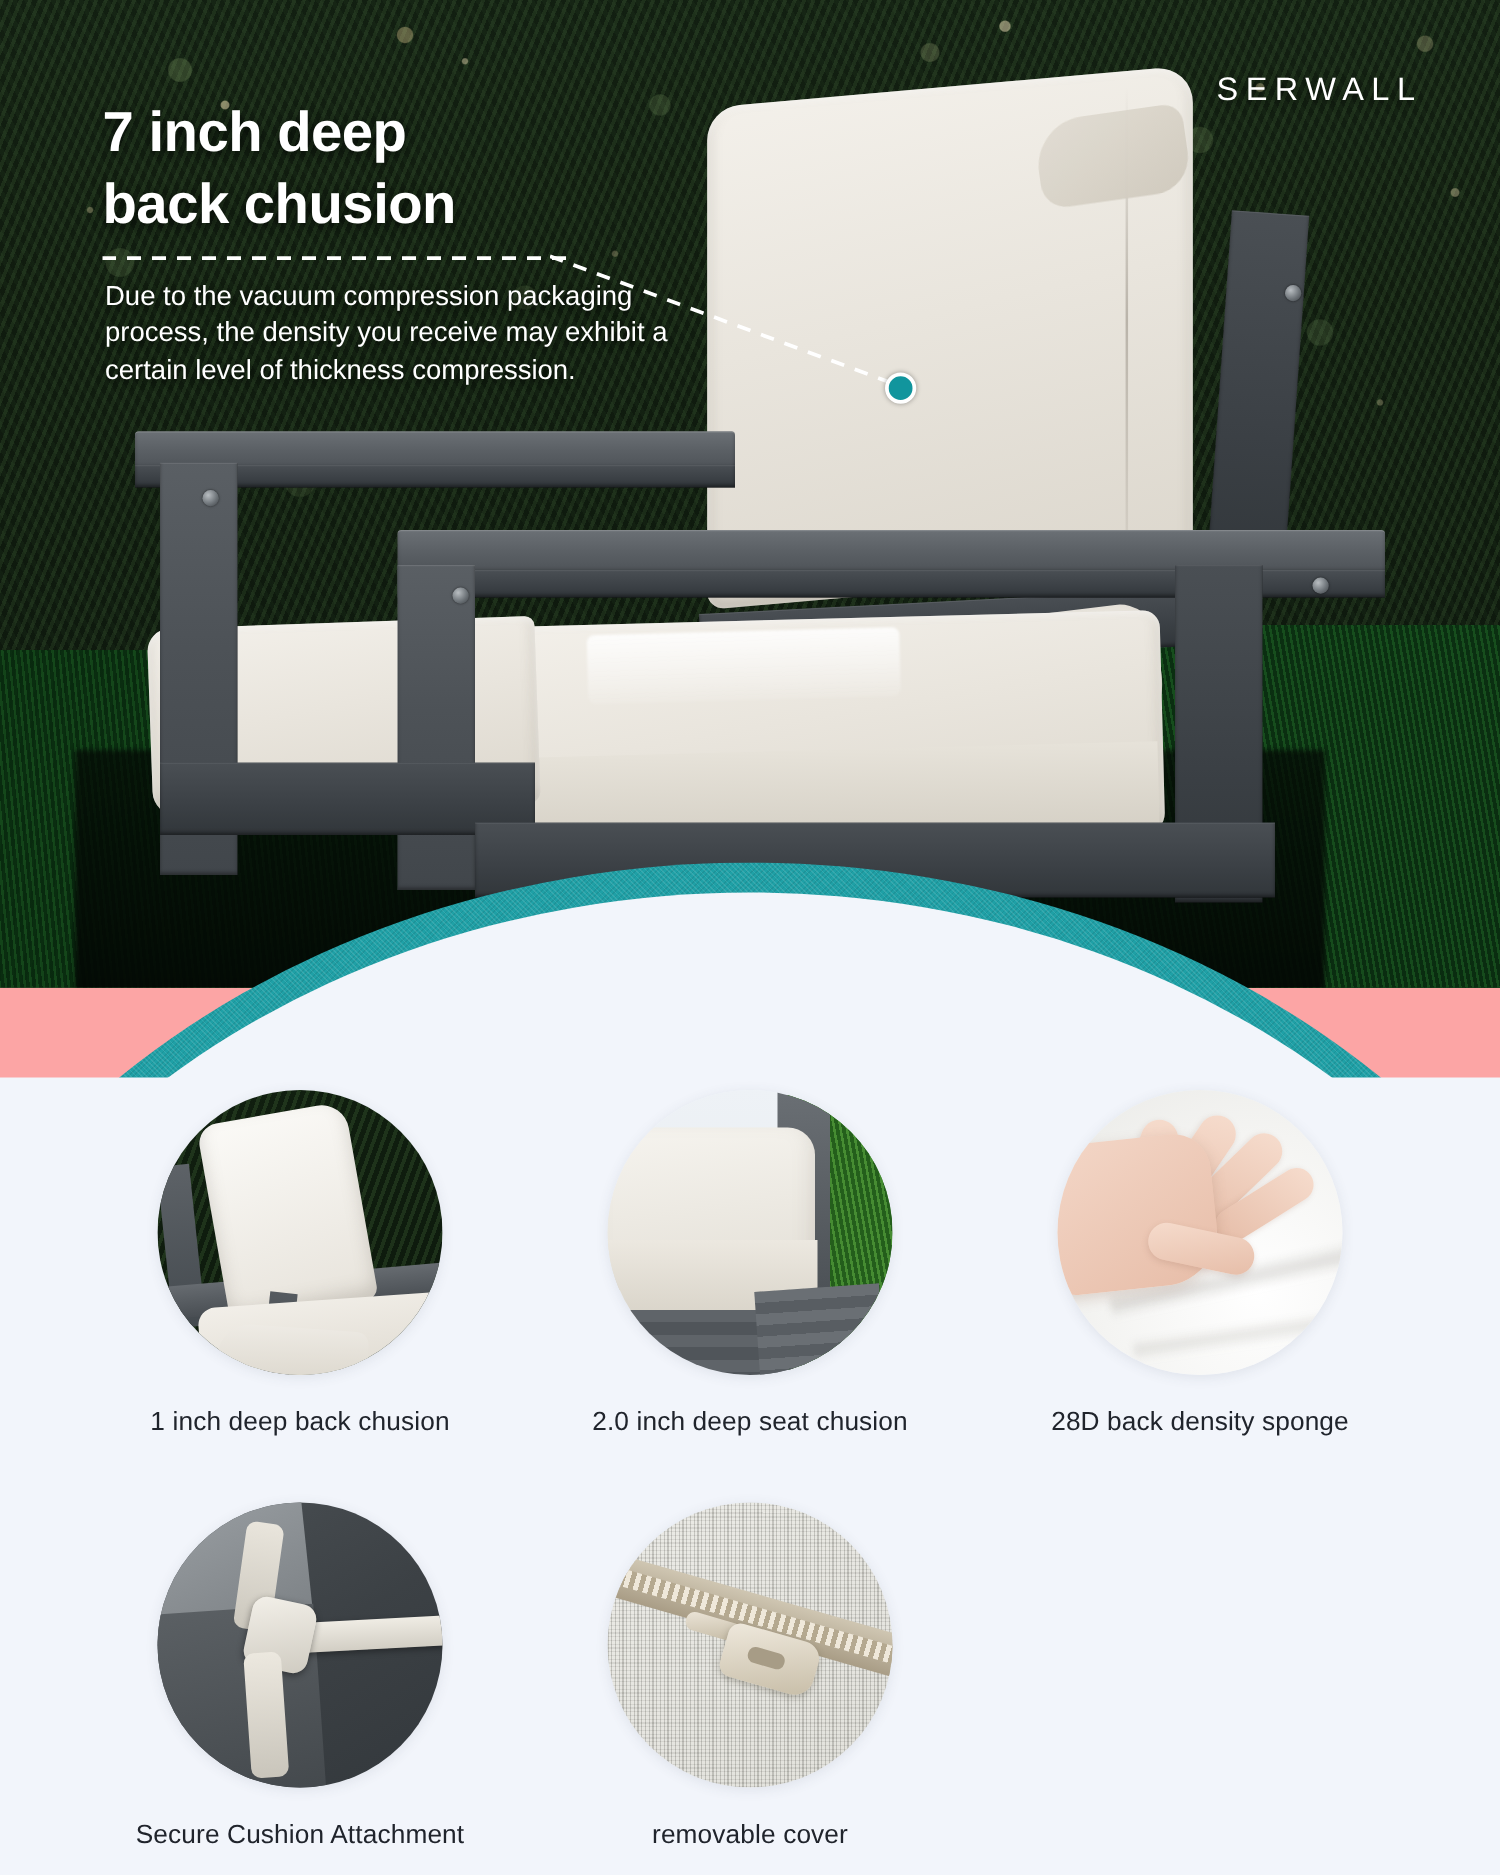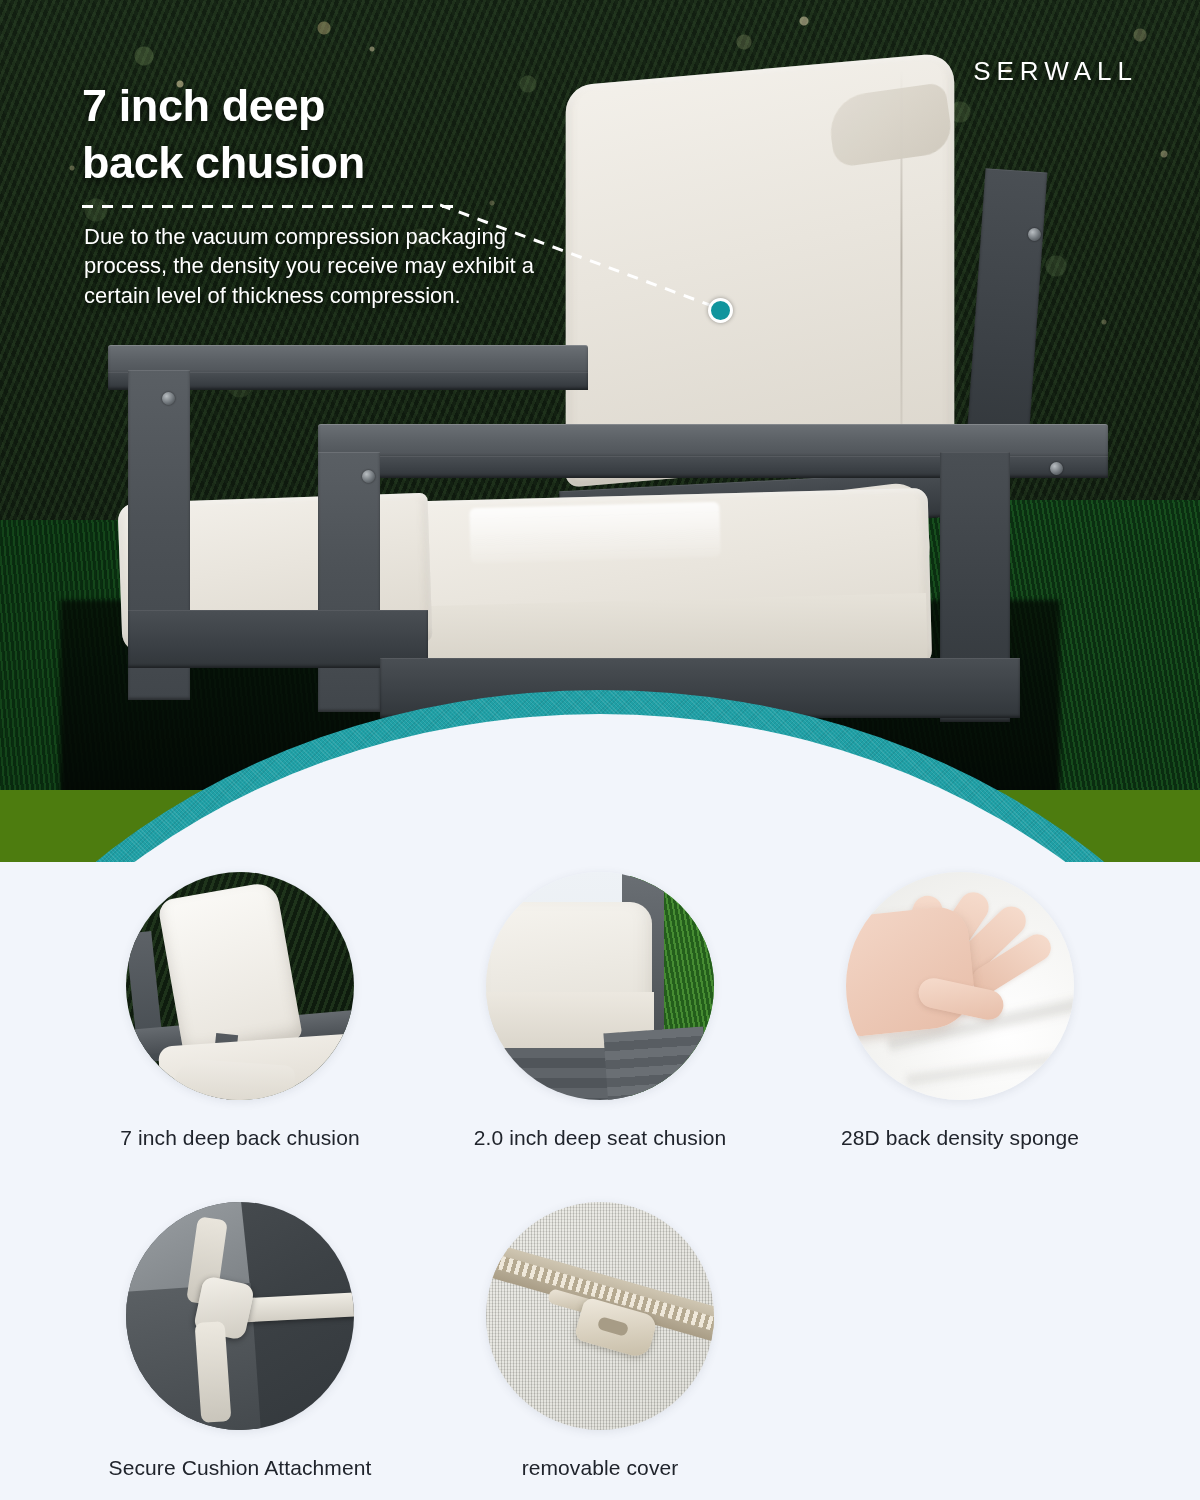--- a/index.html
+++ b/index.html
@@ -1,21 +1,21 @@
 <!DOCTYPE html>
 <html><head>
 <meta charset="utf-8">
 <style>
   * { margin:0; padding:0; box-sizing:border-box; }
   body {
     width:1200px; height:1500px; overflow:hidden;
     font-family:"Liberation Sans", sans-serif;
     background:#F2F5FB;
   }
-  #page { position:relative; width:1200px; height:1500px; overflow:hidden; background:#4d7c0f; }
+  #page { position:relative; width:1200px; height:1500px; overflow:hidden; background:#fca5a5; }
 
   
   .hero {
     position:absolute; left:0; top:0; width:1200px; height:790px;
     overflow:hidden; background:#0b140c;
   }
   
   .foliage {
     position:absolute; left:0; top:0; width:1200px; height:700px;
     background:
@@ -369,21 +369,21 @@
 
     <div class="cell">
       <div class="thumb t1">
         <div class="c-post"></div>
           <div class="c-rail"></div>
           <div class="c-pillow"></div>
         <div class="c-post2"></div>
           <div class="c-seat"></div>
           <div class="c-seat2"></div>
       </div>
-      <div class="cap">7 inch deep back chusion</div>
+      <div class="cap">1 inch deep back chusion</div>
     </div>
 
     <div class="cell">
       <div class="thumb t2">
         <div class="g-grass"></div>
           <div class="g-post"></div>
         <div class="g-cush"></div>
           <div class="g-cush-f"></div>
         <div class="g-base"></div>
           <div class="g-base2"></div>

